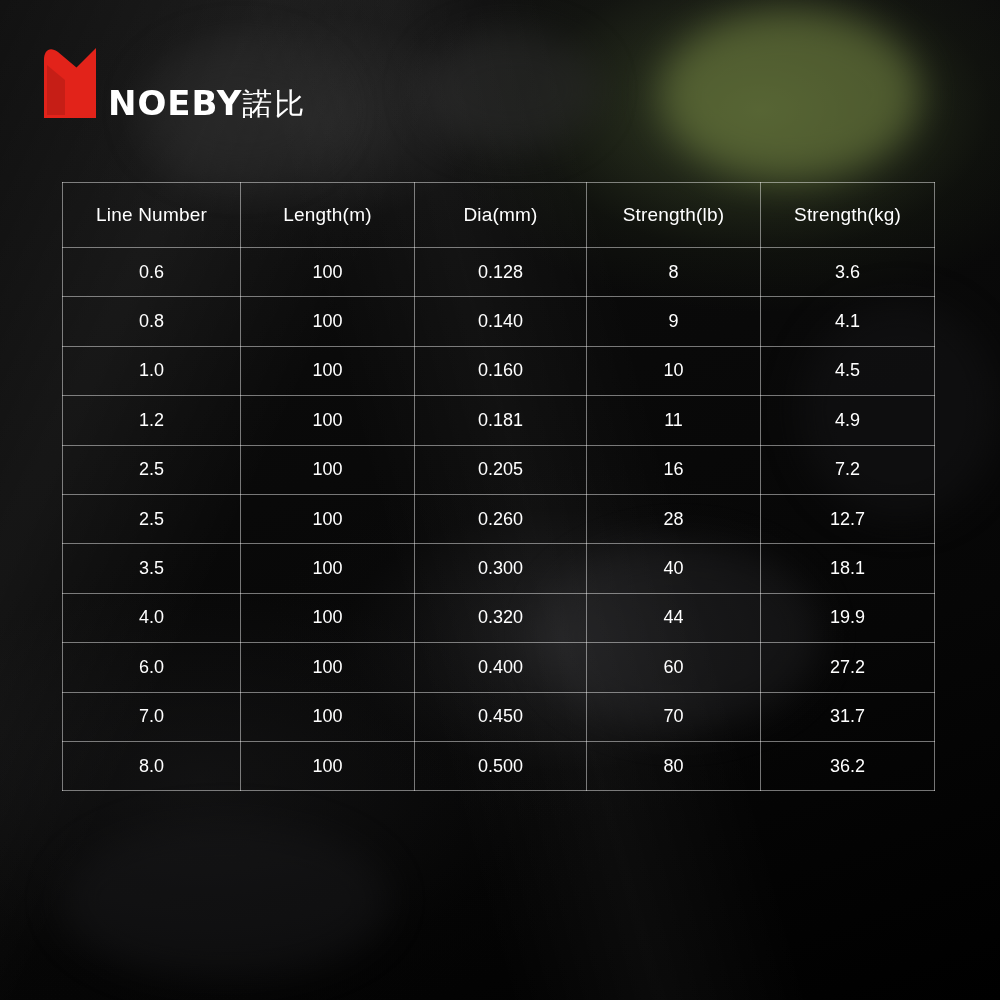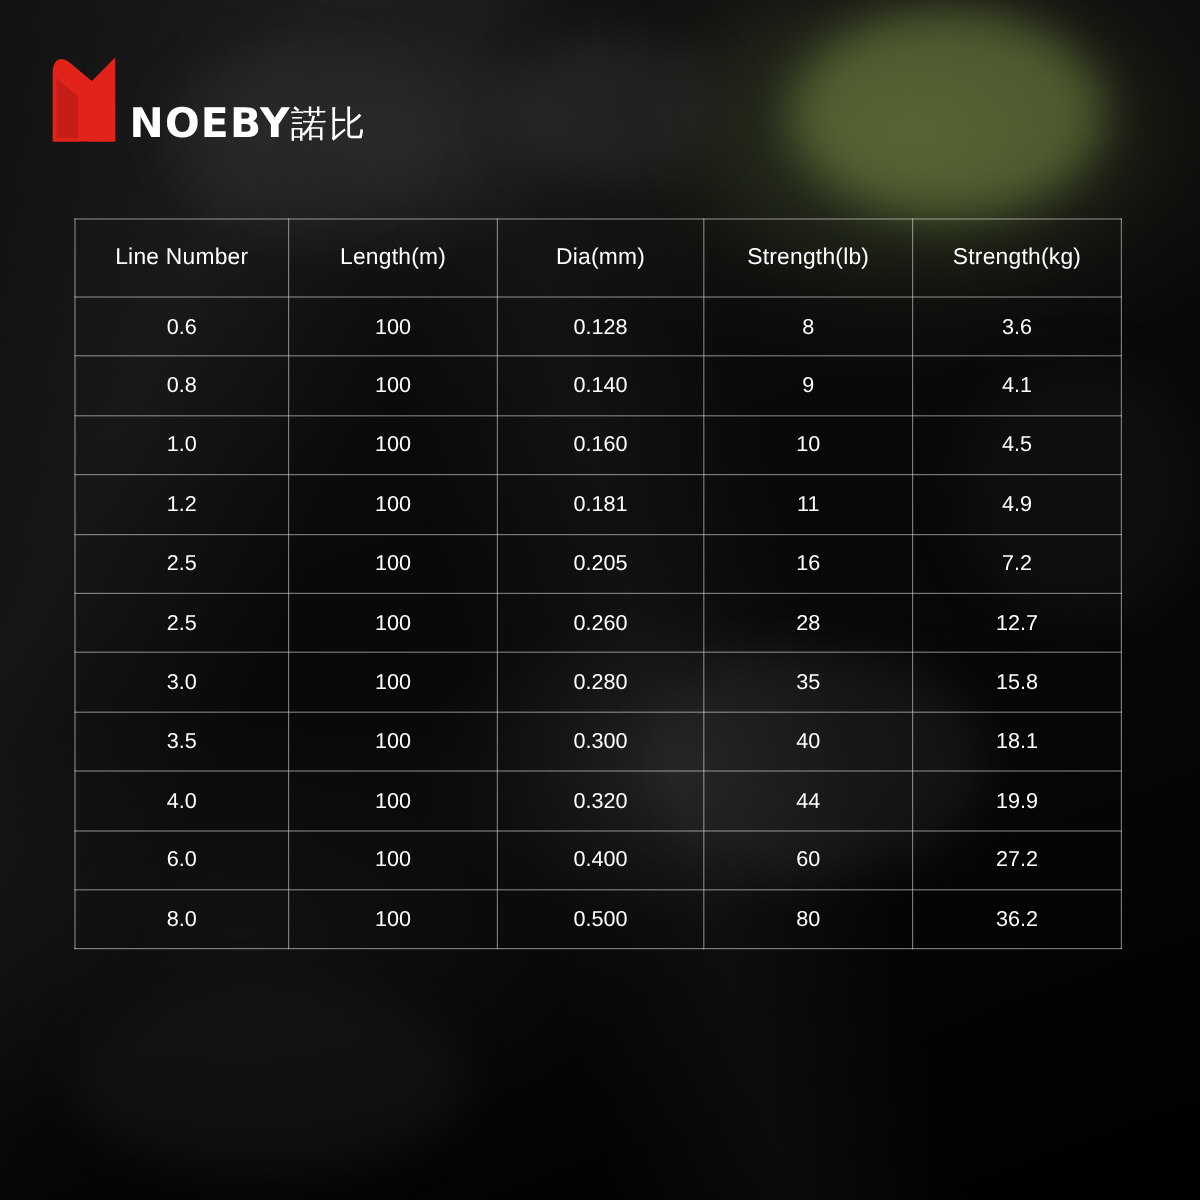--- a/index.html
+++ b/index.html
@@ -207,27 +207,20 @@
           <td>7.2</td>
         </tr>
         <tr>
           <td>2.5</td>
           <td>100</td>
           <td>0.260</td>
           <td>28</td>
           <td>12.7</td>
         </tr>
         <tr>
-          <td>3.0</td>
-          <td>100</td>
-          <td>0.280</td>
-          <td>35</td>
-          <td>15.8</td>
-        </tr>
-        <tr>
           <td>3.5</td>
           <td>100</td>
           <td>0.300</td>
           <td>40</td>
           <td>18.1</td>
         </tr>
         <tr>
           <td>4.0</td>
           <td>100</td>
           <td>0.320</td>
@@ -235,20 +228,27 @@
           <td>19.9</td>
         </tr>
         <tr>
           <td>6.0</td>
           <td>100</td>
           <td>0.400</td>
           <td>60</td>
           <td>27.2</td>
         </tr>
         <tr>
+          <td>7.0</td>
+          <td>100</td>
+          <td>0.450</td>
+          <td>70</td>
+          <td>31.7</td>
+        </tr>
+        <tr>
           <td>8.0</td>
           <td>100</td>
           <td>0.500</td>
           <td>80</td>
           <td>36.2</td>
         </tr>
       </tbody>
   </table>
 </div>
 

